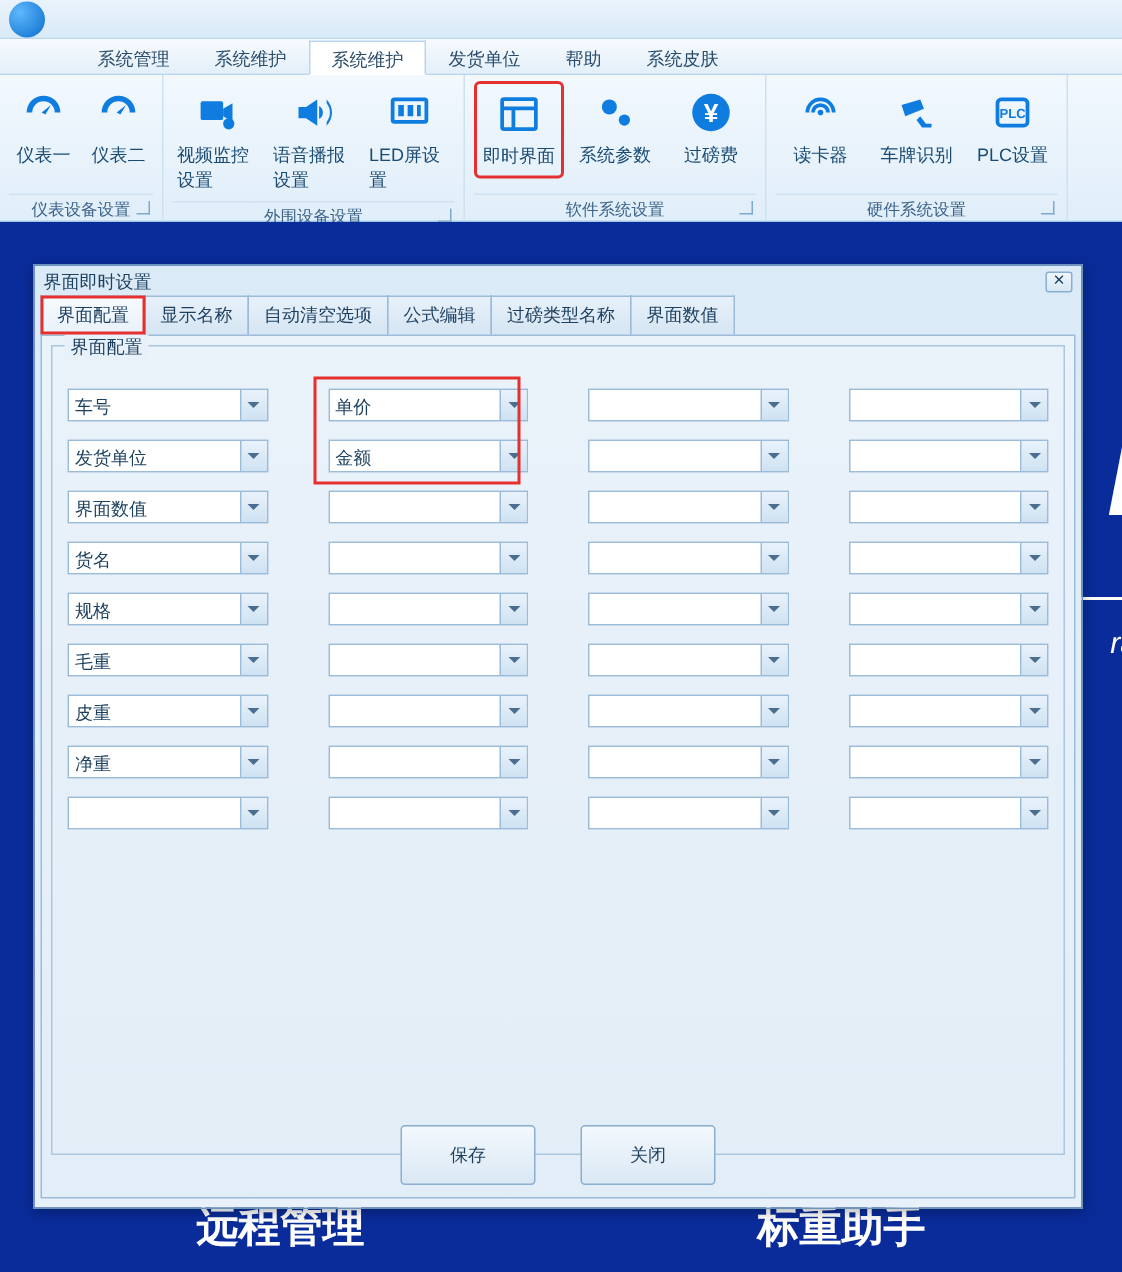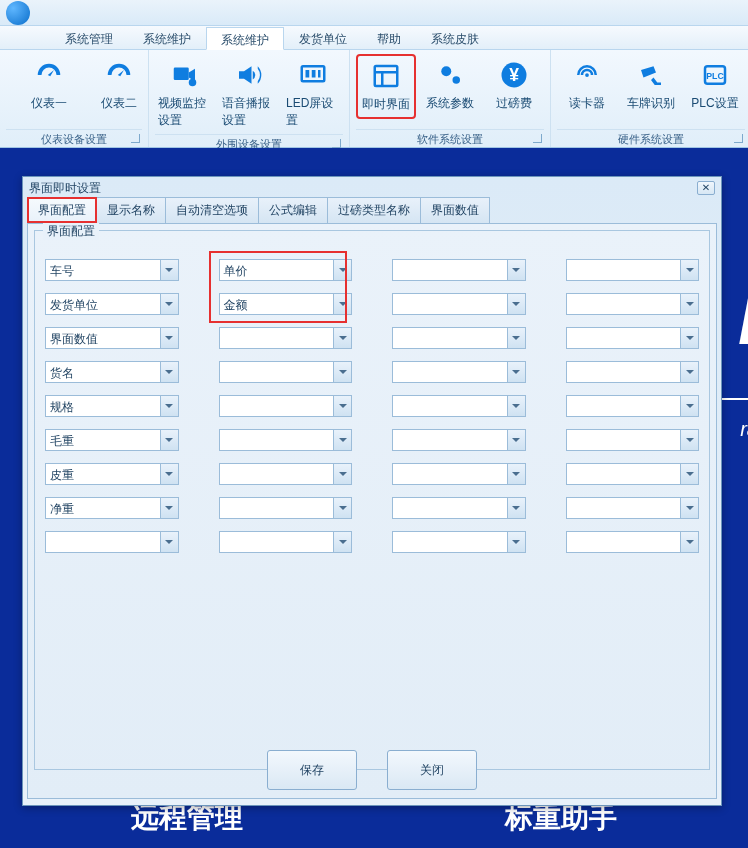--- a/index.html
+++ b/index.html
@@ -71,21 +71,21 @@
   display: flex;
   flex-direction: column;
   align-items: center;
   gap: 4px;
   padding: 4px 2px;
   cursor: pointer;
   border: 1px solid transparent;
   border-radius: 3px;
   color: #1a4b73;
 }
-.ribbon-btn.small { width: 46px; margin-left: 20px; }
+.ribbon-btn.small { width: 46px; }
 .ribbon-btn.highlight {
   border: 2px solid #e63030;
   border-radius: 4px;
 }
 .ribbon-icon {
   width: 32px; height: 32px;
   display: flex;
   align-items: center;
   justify-content: center;
   font-size: 24px;

